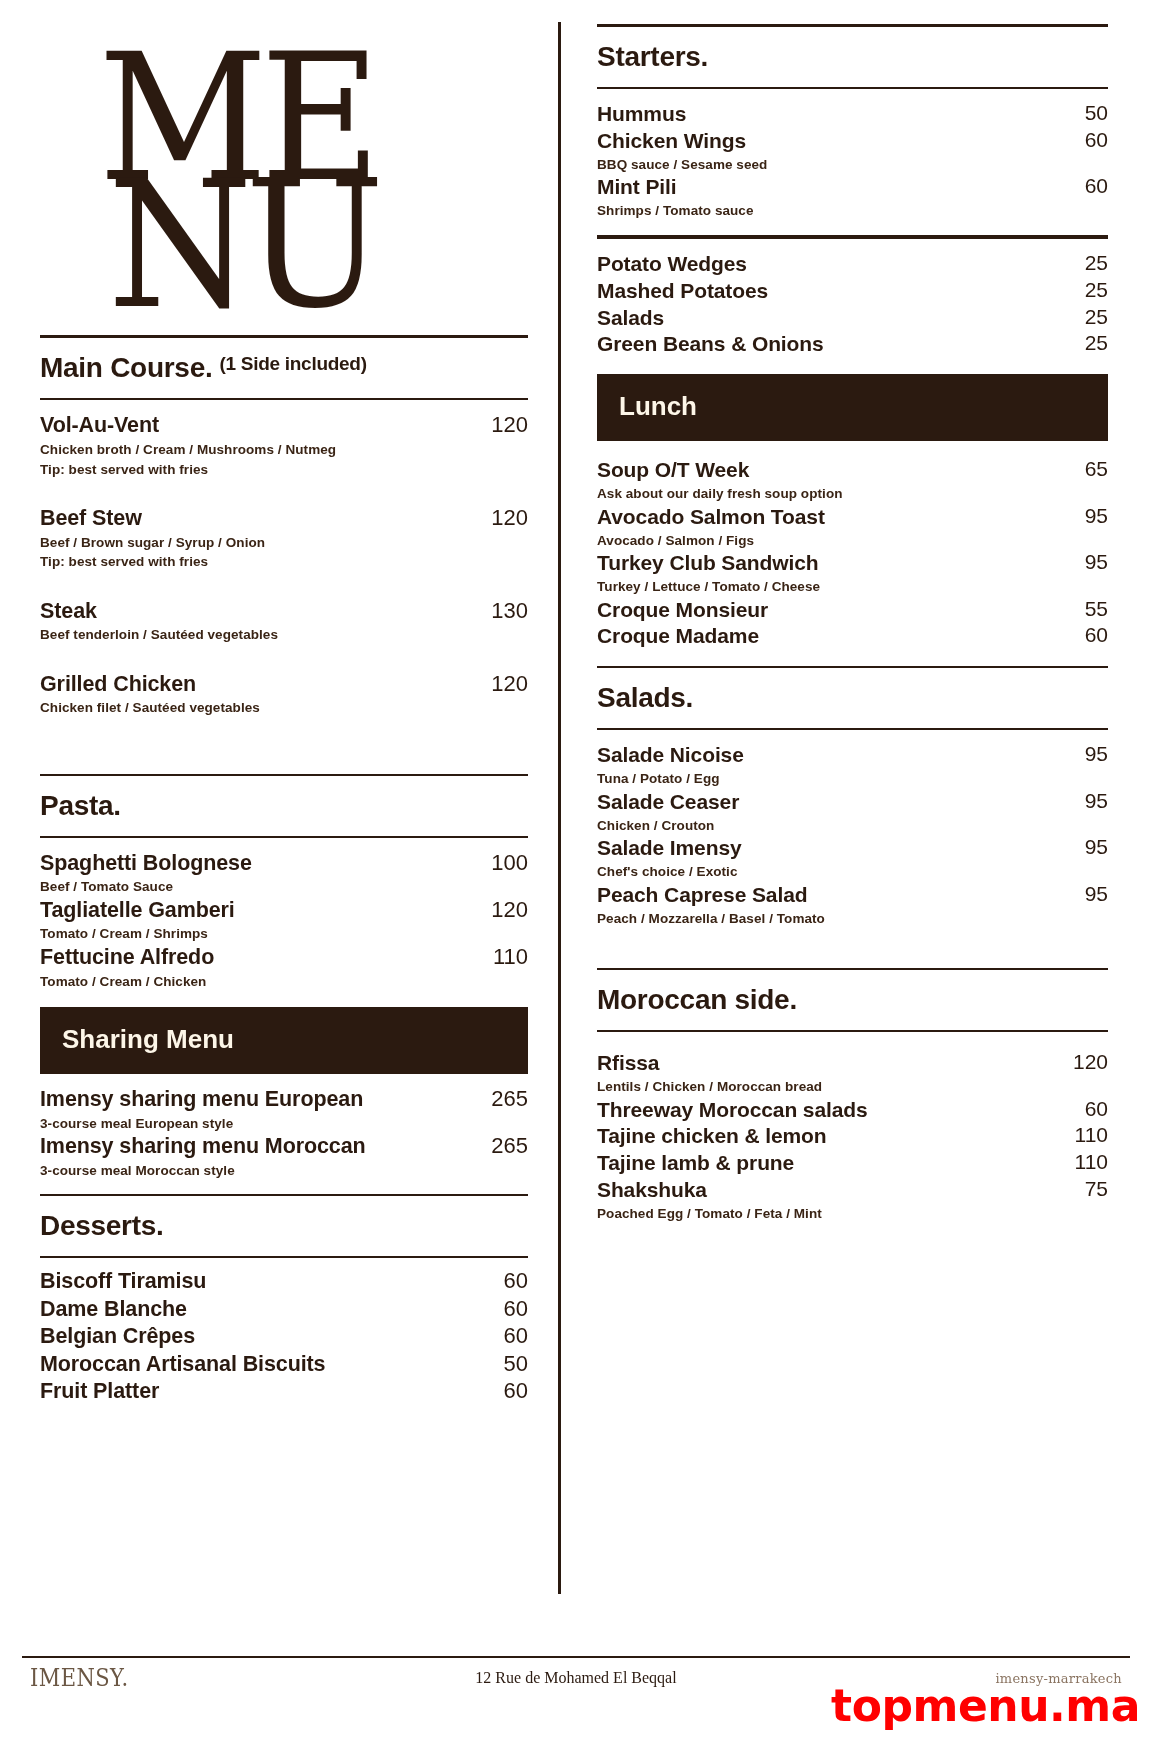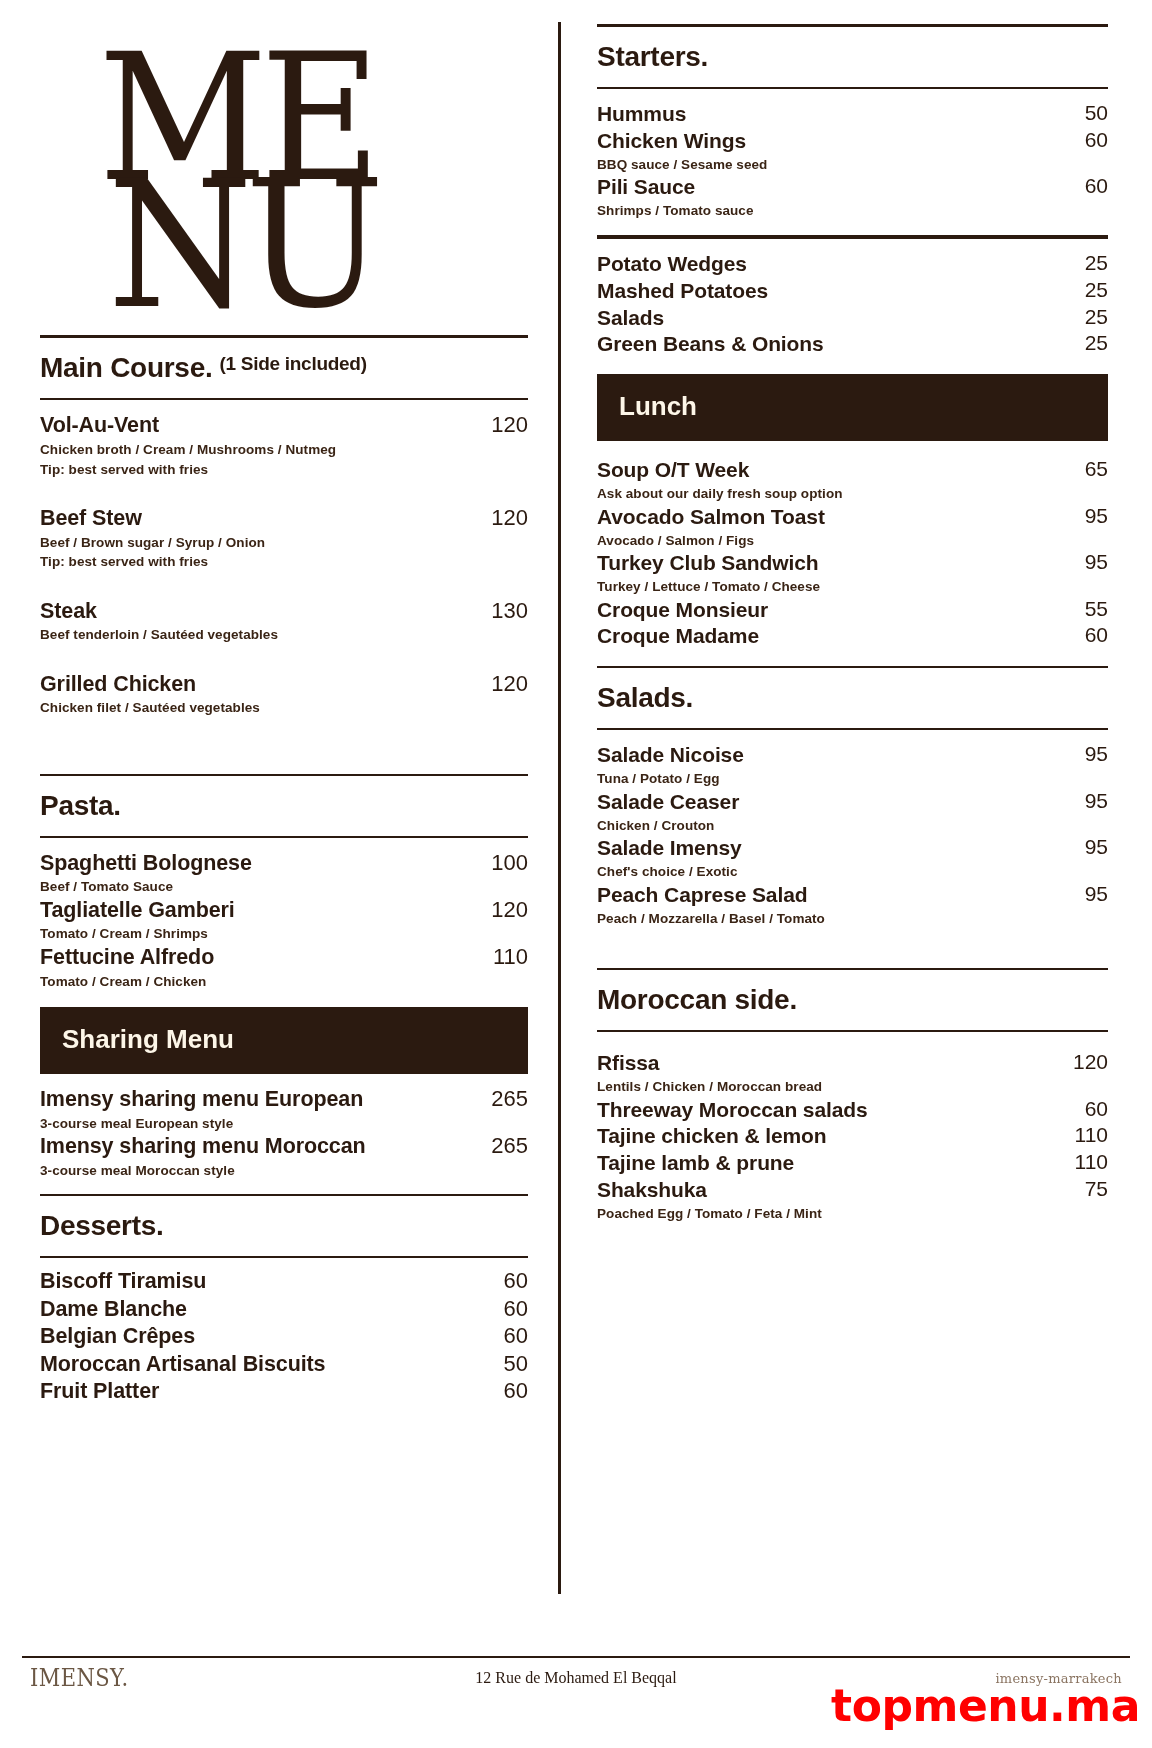--- a/index.html
+++ b/index.html
@@ -358,21 +358,21 @@
         </div>
         <div class="item">
           <div class="item-main">
             <div class="item-name">Chicken Wings</div>
             <div class="item-desc">BBQ sauce / Sesame seed</div>
           </div>
           <div class="item-price">60</div>
         </div>
         <div class="item">
           <div class="item-main">
-            <div class="item-name">Pili Sauce</div>
+            <div class="item-name">Mint Pili</div>
             <div class="item-desc">Shrimps / Tomato sauce</div>
           </div>
           <div class="item-price">60</div>
         </div>
       </div>
 
       <div style="margin-top:14px">
         <div class="rule-thin"></div>
         <div class="rule-thin"></div>
         <div class="items">

